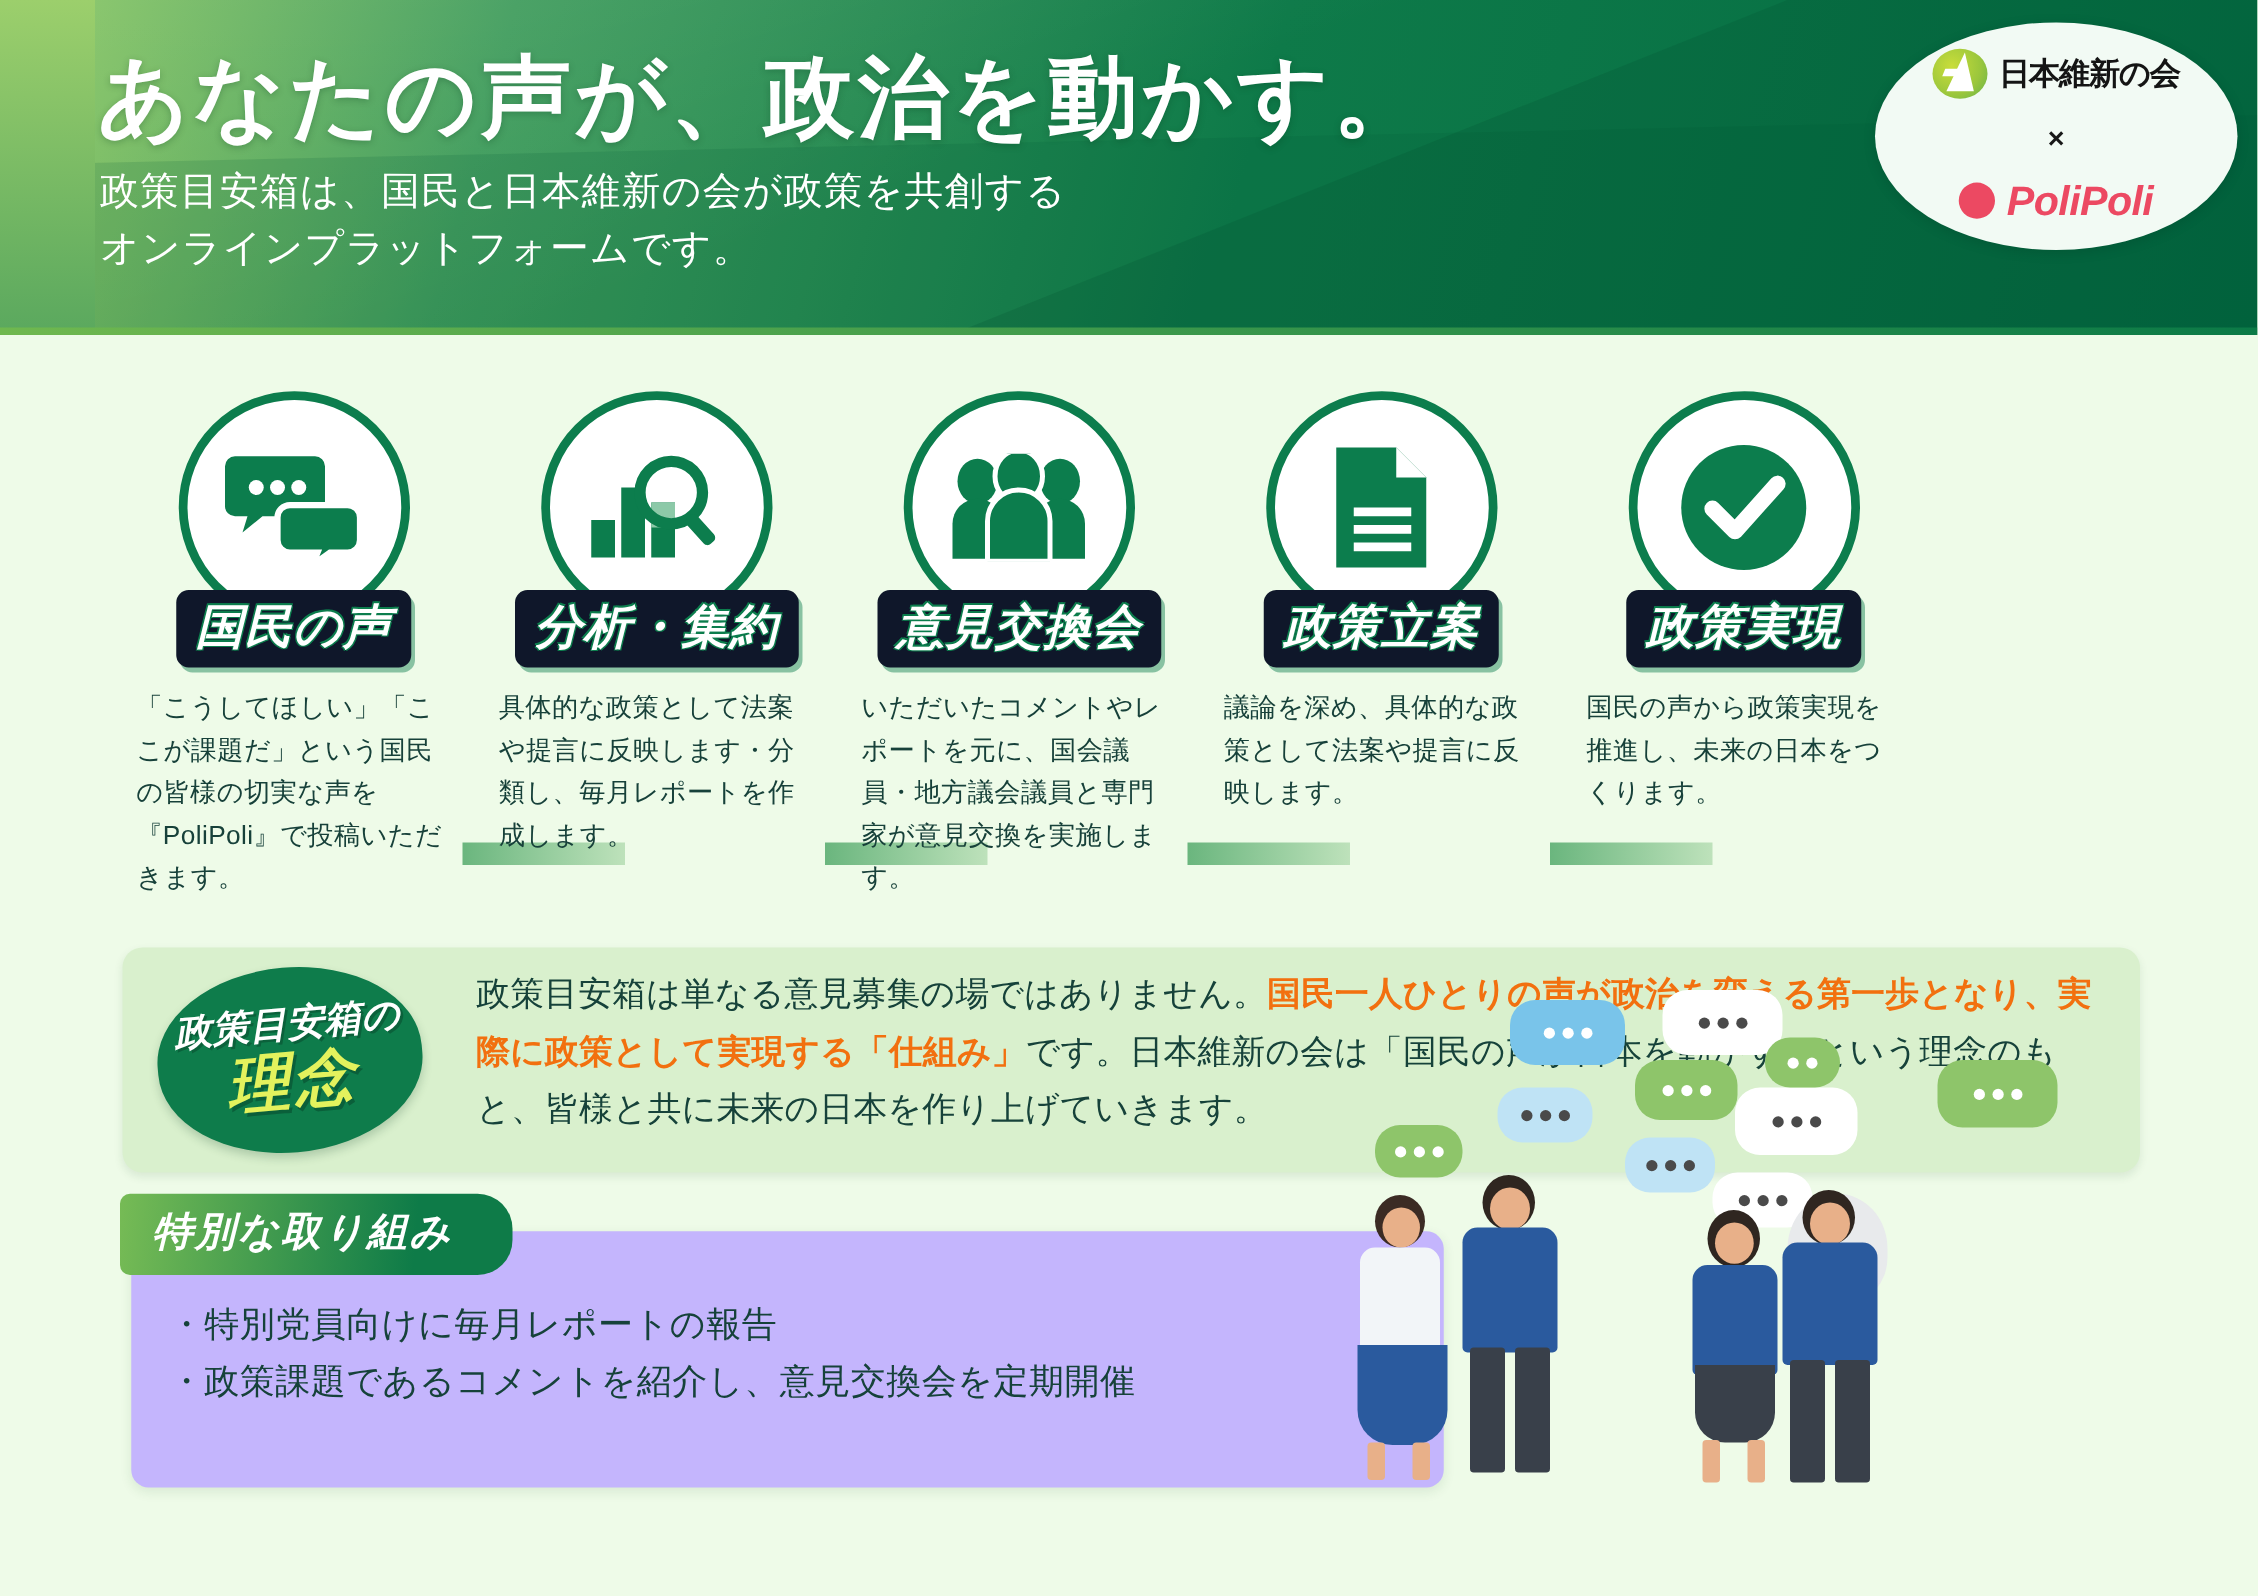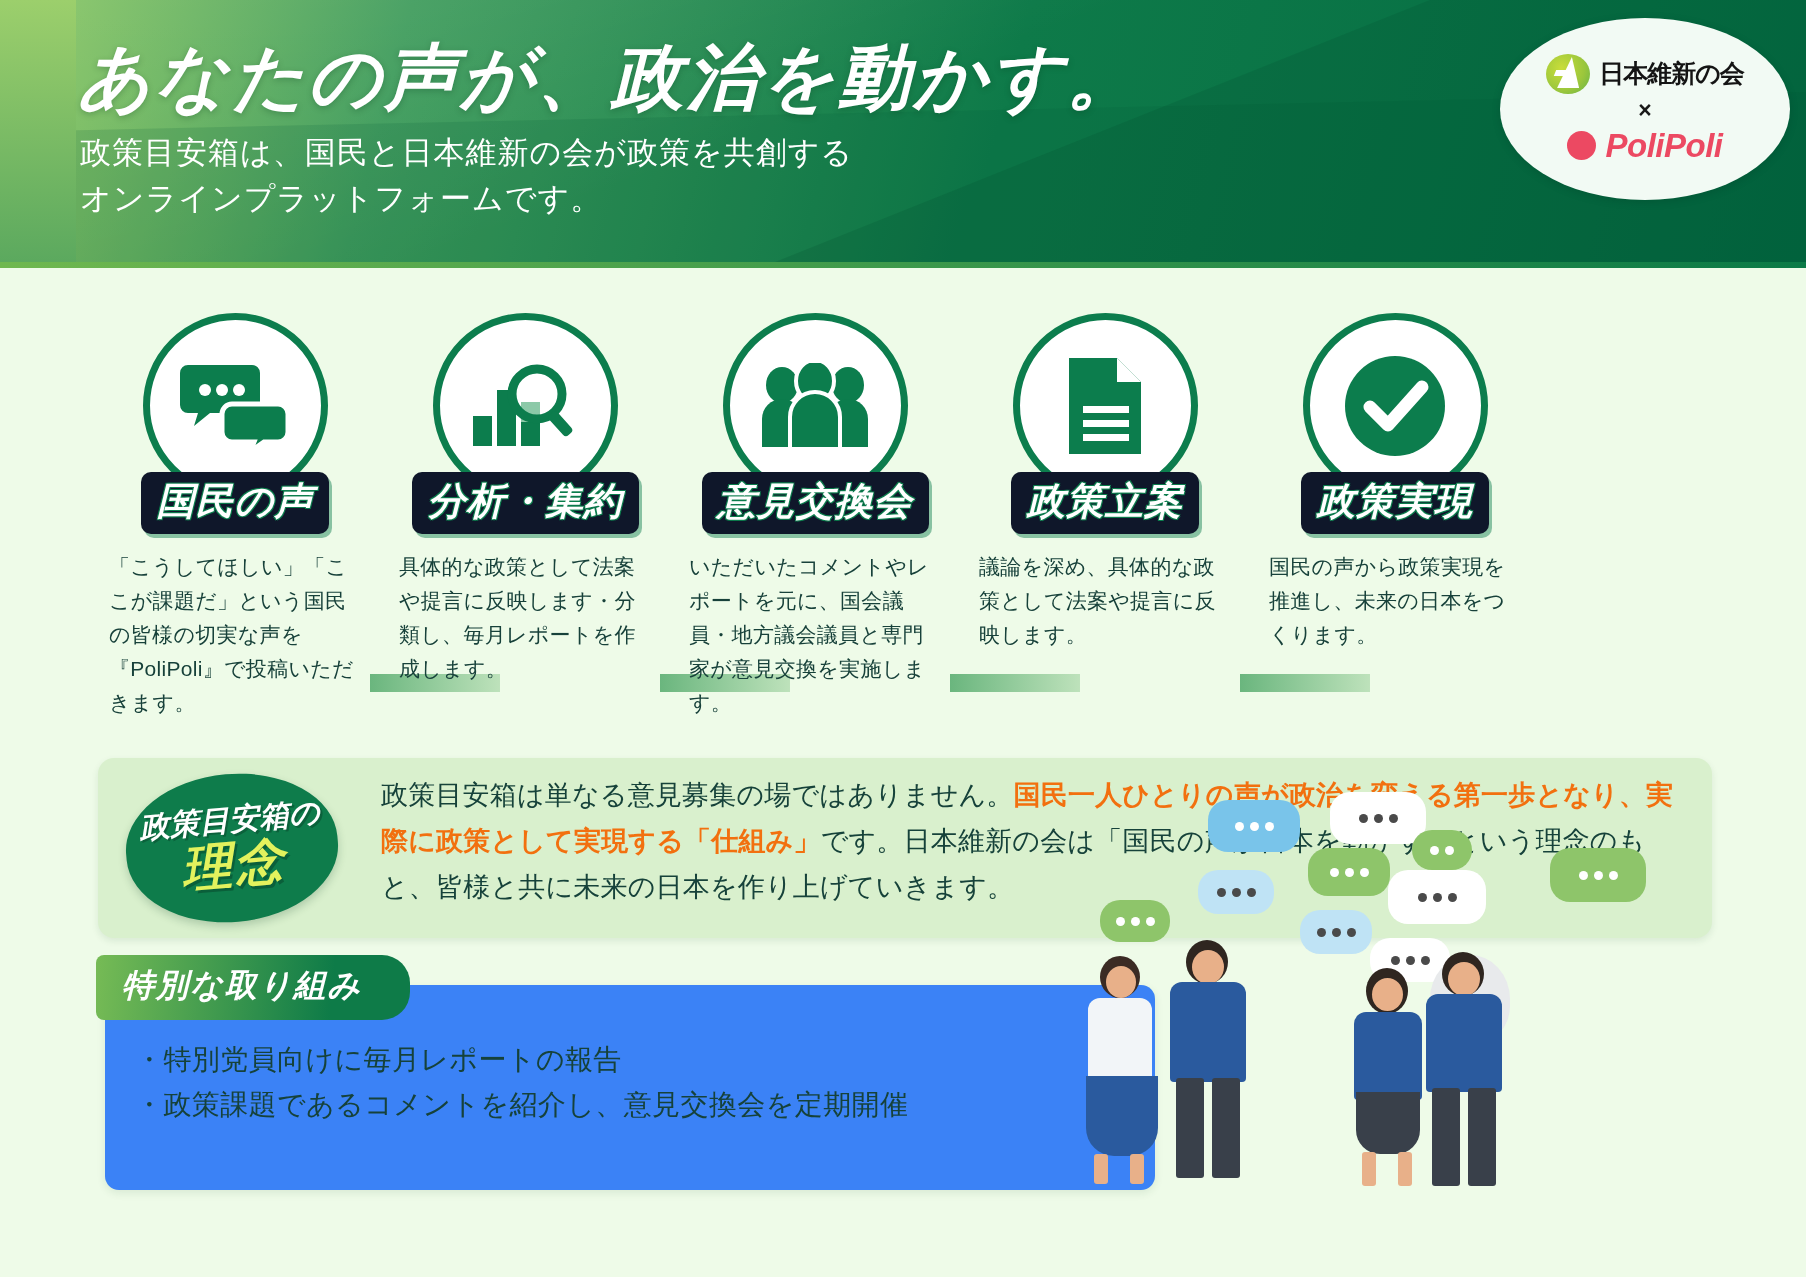--- a/index.html
+++ b/index.html
@@ -35,38 +35,38 @@
     position: absolute; left: 0; bottom: 0; width: 1806px; height: 6px;
     background: linear-gradient(90deg,#6fb84f,#0b7a47);
   }
   .header-left-strip {
     position: absolute; left: 0; top: 0; width: 76px; height: 268px;
     background: linear-gradient(180deg, #9ccf6c 0%, #5aa85e 100%);
   }
   .headline {
     position: absolute; left: 78px; top: 30px;
     font-size: 72px; font-weight: 900; color: #ffffff;
-    letter-spacing: 3px; font-style: italic;
+    letter-spacing: 3px; 
     text-shadow: 0 2px 6px rgba(0,50,25,0.25);
     white-space: nowrap;
   }
   .subline {
     position: absolute; left: 80px; top: 130px;
     font-size: 31px; font-weight: 400; color: #ffffff;
     line-height: 1.48; letter-spacing: 1px;
   }
   .subline div { white-space: nowrap; }
 
   
   .logo-badge {
     position: absolute; left: 1500px; top: 18px;
     width: 290px; height: 182px; border-radius: 50%;
     background: #f2faf4;
     display: flex; flex-direction: column;
-    align-items: center; justify-content: center; gap: 2px;
+    align-items: center; justify-content: center; gap: 17px;
     box-shadow: 0 2px 10px rgba(0,0,0,0.12);
   }
   .logo-row { display: flex; align-items: center; gap: 9px; }
   .ishin-mark {
     width: 44px; height: 40px; border-radius: 50%;
     background: radial-gradient(circle at 35% 35%, #c9dd3a, #9ac63c 60%, #63b24a 100%);
     position: relative; overflow: hidden; flex: 0 0 auto;
   }
   .ishin-mark::before {
     content: ""; position: absolute; left: 13px; top: 3px;
@@ -158,21 +158,21 @@
     position: absolute; left: 283px; top: 15px; width: 1310px;
     font-size: 27px; line-height: 1.70;
     color: #16423a; letter-spacing: 0.2px;
   }
   .phil-text .hl { color: #f2700f; font-weight: 900; }
 
   
   .special {
     position: absolute; left: 105px; top: 985px;
     width: 1050px; height: 205px;
-    background: #3b82f6; border-radius: 14px;
+    background: #c4b5fd; border-radius: 14px;
     box-shadow: 0 3px 9px rgba(30,80,40,0.10);
   }
   .special-title {
     position: absolute; left: -9px; top: -30px;
     padding: 9px 48px 12px 26px;
     background: linear-gradient(95deg, #76bb55 0%, #0e7b48 75%);
     color: #ffffff; font-size: 32px; font-weight: 900; font-style: italic;
     border-radius: 8px 28px 28px 8px; letter-spacing: 2px;
     white-space: nowrap;
   }

